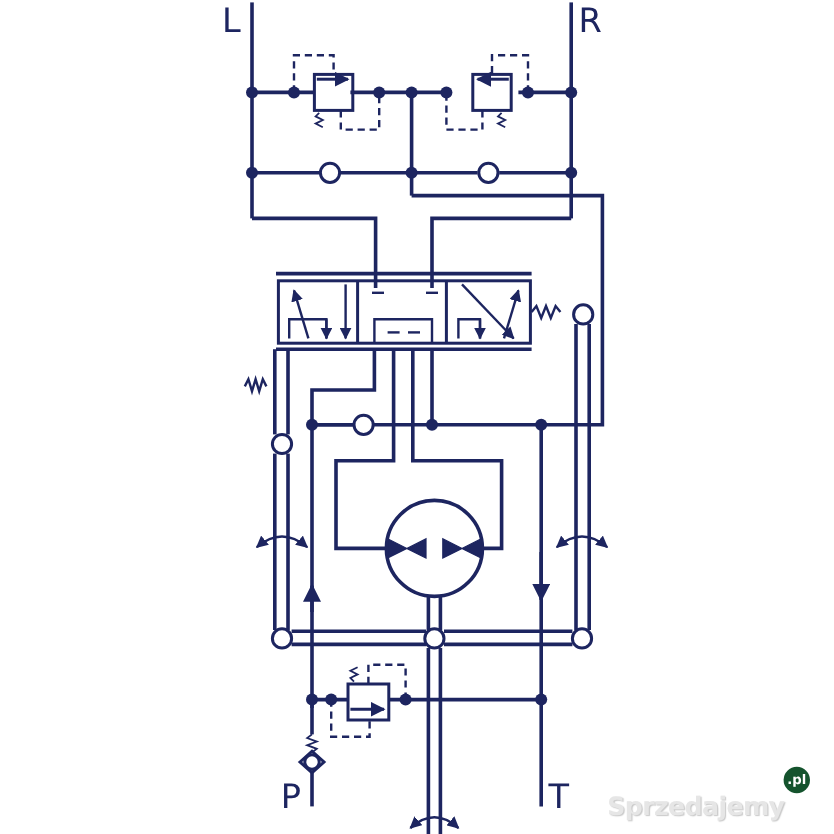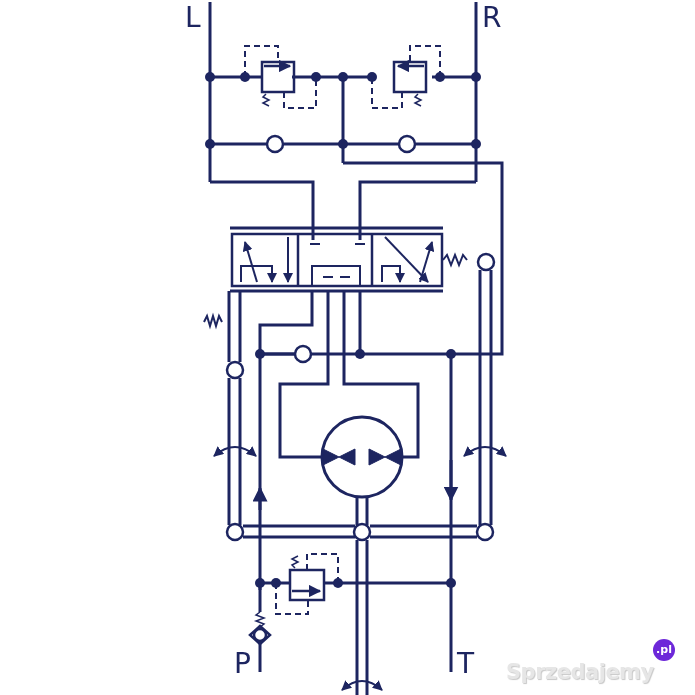--- a/index.html
+++ b/index.html
@@ -1,20 +1,20 @@
 <!DOCTYPE html>
 <html><head>
 <meta charset="utf-8">
 <style>
   html, body { margin:0; padding:0; background:#ffffff; }
   body { width:695px; height:695px; overflow:hidden; position:relative; font-family:"DejaVu Sans", sans-serif; }
   #diagram { position:absolute; left:0; top:0; width:695px; height:695px; }
   .port-label { position:absolute; font-family:"DejaVu Sans", sans-serif; font-size:28px; color:#1d2560; line-height:1; }
   #watermark { position:absolute; left:506px; top:660px; font-family:"DejaVu Sans", sans-serif; font-weight:bold; font-size:21px; color:#e6e6e6; text-shadow:1px 1px 1px #c8c8c8; letter-spacing:-0.5px; }
-  #wm-badge { position:absolute; left:653px; top:639px; width:22px; height:22px; border-radius:50%; background:#6d28d9; color:#fff; font-size:11px; font-weight:bold; text-align:center; line-height:21px; font-family:"DejaVu Sans", sans-serif; }
+  #wm-badge { position:absolute; left:653px; top:639px; width:22px; height:22px; border-radius:50%; background:#14532d; color:#fff; font-size:11px; font-weight:bold; text-align:center; line-height:21px; font-family:"DejaVu Sans", sans-serif; }
 </style>
 </head>
 <body>
 
 <svg id="diagram" viewBox="0 0 695 695" xmlns="http://www.w3.org/2000/svg">
   <defs>
     <marker id="ah" viewBox="0 0 10 10" refX="9" refY="5" markerWidth="5" markerHeight="5" orient="auto-start-reverse">
       <path d="M0,0 L10,5 L0,10 z" fill="#1d2560"></path>
     </marker>
   </defs>

